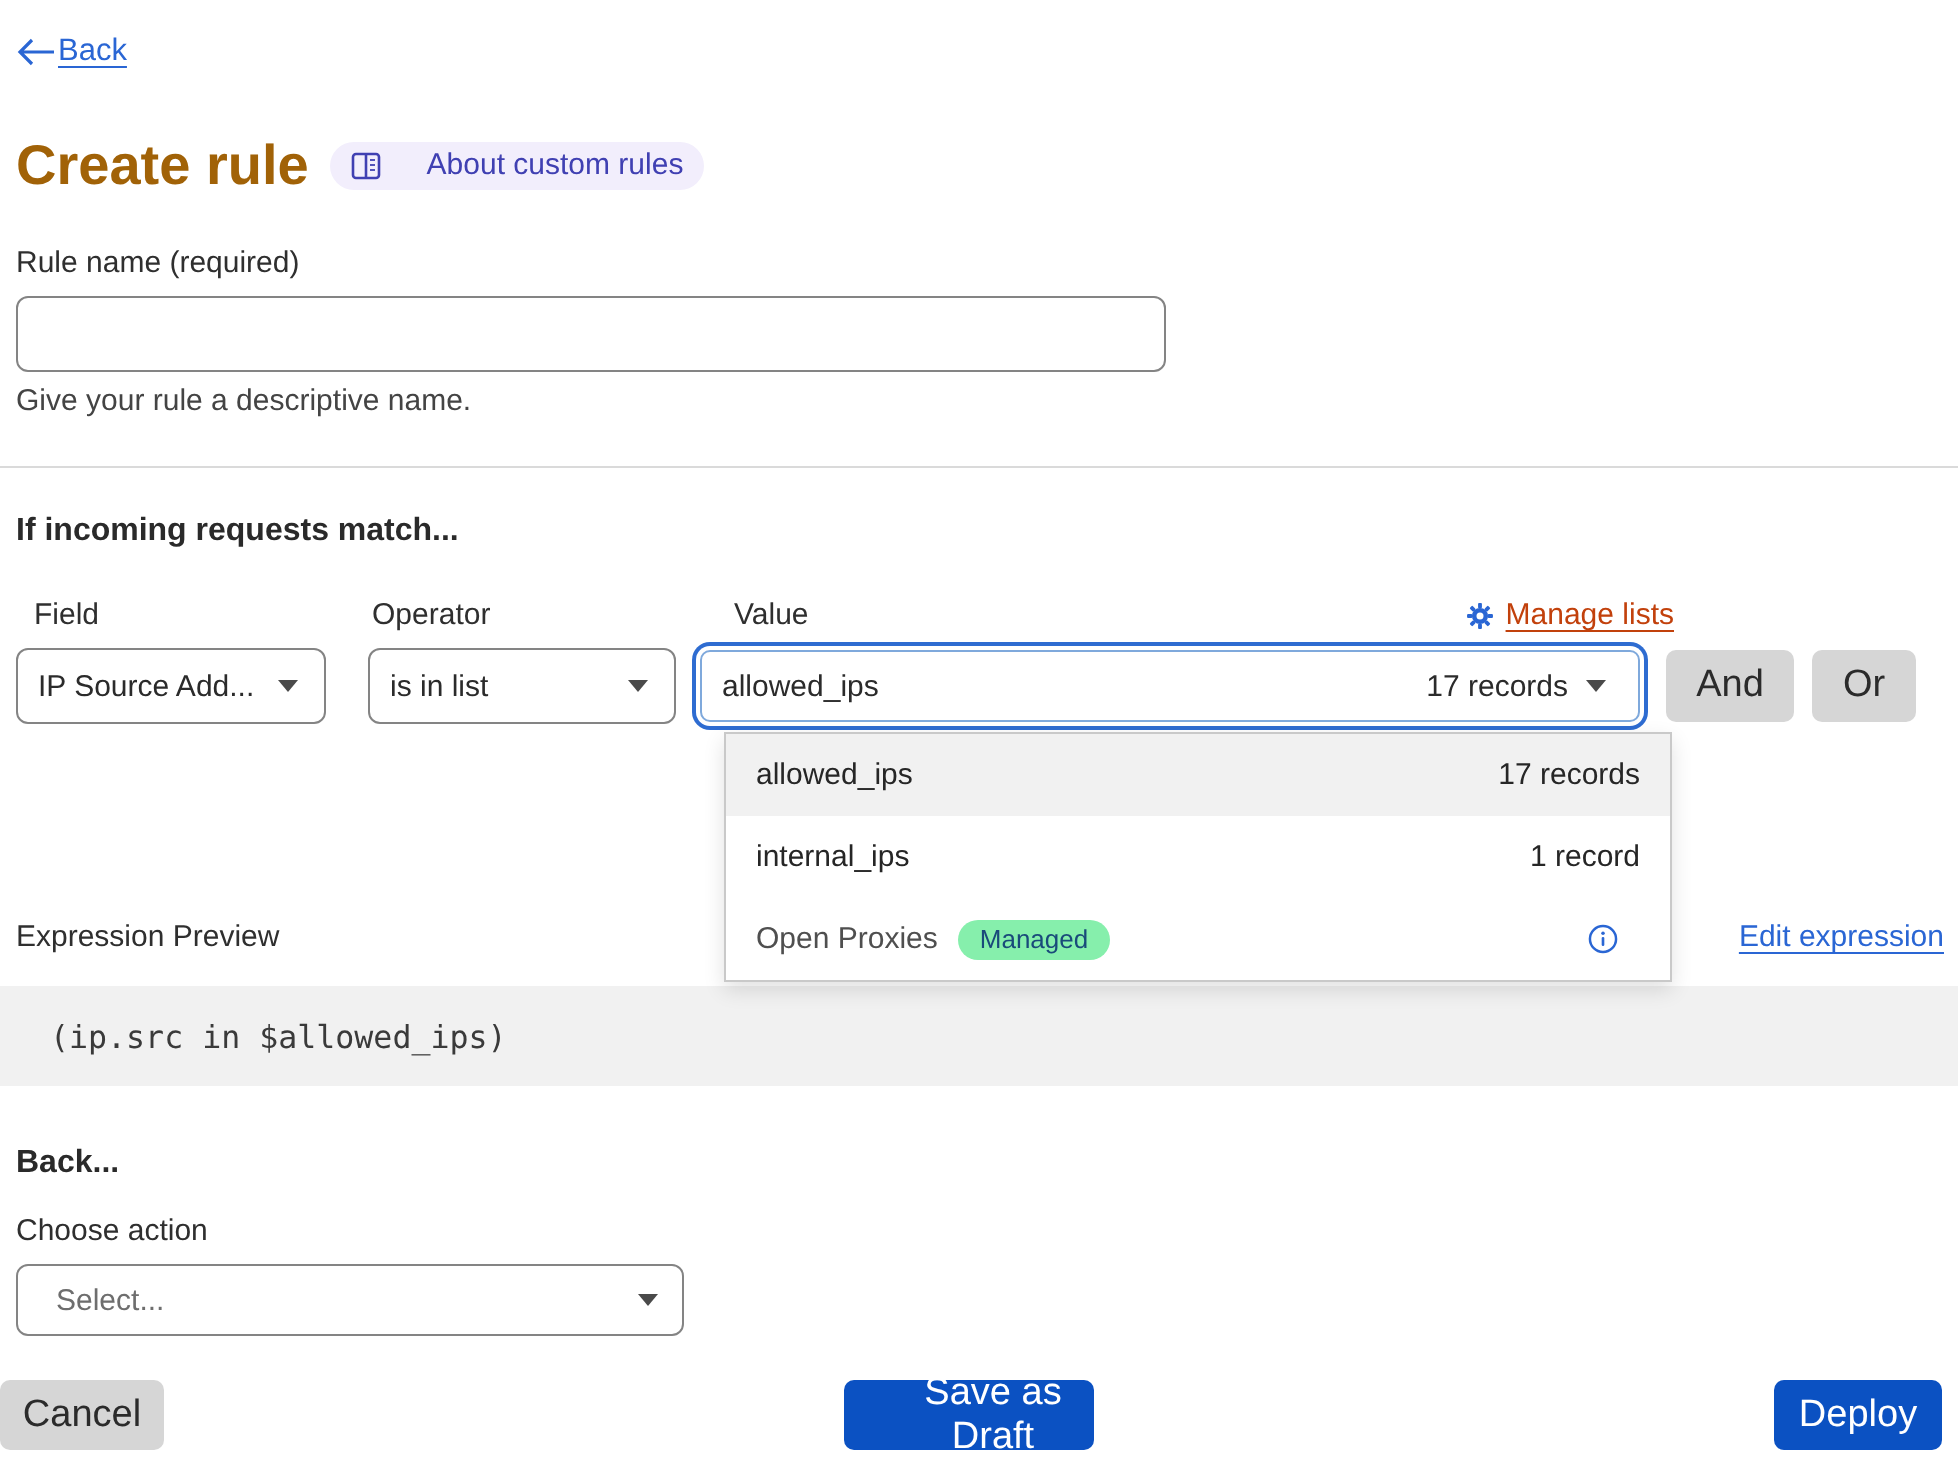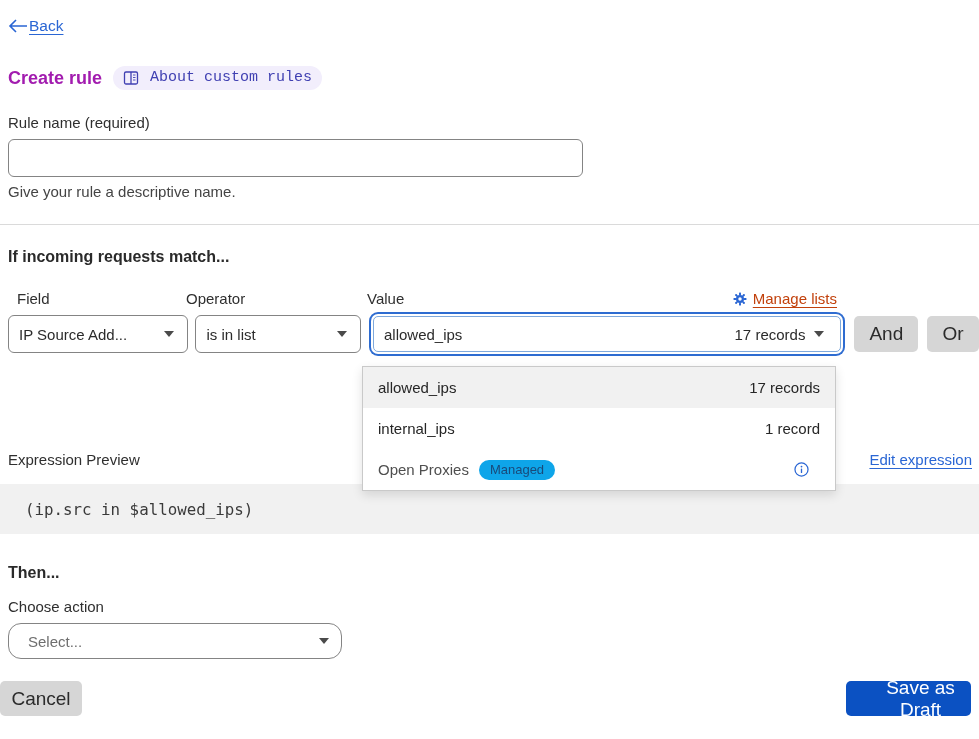--- a/index.html
+++ b/index.html
@@ -18,26 +18,26 @@
 .back-link {
   display: inline-flex; align-items: center; gap: 1px;
   margin: 17px 0 0 8px;
   color: #2a66d4; text-decoration: none;
   font-size: 15.5px;
 }
 .back-link .label { text-decoration: underline; text-underline-offset: 3px; }
 .back-arrow { width: 20px; height: 14px; display: block; }
 
 .title-row { display: flex; align-items: center; gap: 11px; margin: 30px 0 0 8px; }
-.page-title { font-size: 18px; font-weight: 700; color: #a21caf; letter-spacing: 0; }
+.page-title { font-size: 28px; font-weight: 700; color: #a16207; letter-spacing: 0; }
 .about-badge {
-  display: inline-flex; align-items: center; gap: 11px;
+  display: inline-flex; align-items: center; gap: 22px;
   background: #f2eefc; color: #4040b2;
   border-radius: 13px; padding: 3px 10px 4px 10px;
-  font-size: 15px; text-decoration: none; font-family: Liberation Mono, monospace;
+  font-size: 15px; text-decoration: none;
 }
 .book-icon { width: 16px; height: 16px; display: block; }
 
 
 .field-label { display: block; margin: 24px 14px 0 8px; color: #2f2f2f; }
 .rule-name-input {
   display: block; width: 575px; height: 38px;
   margin: 8px 0 0 8px; padding: 0 12px;
   border: 1px solid #848484; border-radius: 6px;
   font-family: "Liberation Sans", sans-serif; font-size: 15px; color: #2f2f2f;
@@ -62,22 +62,22 @@
 }
 .manage-lists .label { text-decoration: underline; text-underline-offset: 3px; }
 .gear-icon { width: 14px; height: 14px; display: block; }
 
 .cond-row { display: flex; align-items: center; margin-top: 6px; height: 44px; }
 .select {
   height: 38px; border: 1px solid #848484; border-radius: 6px;
   background: #fff; display: flex; align-items: center; justify-content: space-between;
   padding: 0 13px 0 10px; cursor: pointer; font-size: 15px; color: #2b2b2b;
 }
-.select-field { width: 181px; margin-left: 8px; }
-.select-operator { width: 166px; margin-left: 7px; }
+.select-field { width: 155px; margin-left: 8px; }
+.select-operator { width: 154px; margin-left: 21px; }
 .select-value {
   width: 470px; height: 36px; margin-left: 12px;
   padding: 0 16px 0 10px;
   border: 1px solid #7fa9dc;
   box-shadow: 0 0 0 2px #ffffff, 0 0 0 4px #2e6cd1;
   border-radius: 5px;
 }
 .select-value .right-group { display: flex; align-items: center; gap: 9px; }
 .chevron {
   width: 0; height: 0;
@@ -101,39 +101,39 @@
   z-index: 10;
 }
 .dropdown-item {
   height: 41px; display: flex; align-items: center; justify-content: space-between;
   padding: 0 15px; cursor: pointer; font-size: 15px; color: #262626;
 }
 .dropdown-item.selected { background: #f1f1f1; }
 .dropdown-item .name-group { display: flex; align-items: center; gap: 10px; }
 .dropdown-item.managed-item .item-name { color: #4f4f4f; }
 .managed-pill {
-  background: #0ea5e9; color: #194a7a; border-radius: 11px;
+  background: #86efac; color: #194a7a; border-radius: 11px;
   padding: 2.5px 11px; font-size: 13px; line-height: 15px;
 }
 .info-icon { width: 15px; height: 15px; display: block; margin-right: 11px; }
 
 
 .expr-row { display: flex; align-items: flex-end; justify-content: space-between; margin: 95px 7px 0 8px; }
 .expr-label { color: #2f2f2f; }
 .edit-expression { color: #2a66d4; text-decoration: underline; text-underline-offset: 3px; }
 .expr-box {
   margin-top: 16px; width: 100%; height: 50px; background: #f1f1f1;
   display: flex; align-items: center; padding-left: 25px;
 }
 .expr-code { font-family: "DejaVu Sans Mono", monospace; font-size: 15.8px; color: #3a3a3a; }
 
 
 .then-heading { margin-top: 30px; }
 .action-label { margin-top: 16px; }
-.select-action { width: 334px; height: 36px; margin: 8px 0 0 8px; color: #6e6e6e; padding: 0 12px 0 19px; border-radius: 13px; }
+.select-action { width: 334px; height: 36px; margin: 8px 0 0 8px; color: #6e6e6e; padding: 0 12px 0 19px; }
 
 
 .footer { display: flex; justify-content: space-between; gap: 10px; margin: 22px 8px 0 0; }
 .btn-cancel { width: 82px; height: 35px; }
 .btn-save { width: 125px; height: 35px; padding-left: 24px; }
 .btn-deploy { width: 84px; height: 35px; }
 </style>
 </head>
 <body>
 
@@ -236,27 +236,28 @@
 </div>
 
 <div class="expr-row">
   <span class="expr-label">Expression Preview</span>
   <a class="edit-expression">Edit expression</a>
 </div>
 <div class="expr-box">
   <span class="expr-code">(ip.src in $allowed_ips)</span>
 </div>
 
-<h2 class="section-heading then-heading">Then...</h2>
+<h2 class="section-heading then-heading">Back...</h2>
 <label class="field-label action-label">Choose action</label>
 <div class="select select-action">
   <span>Select...</span>
   <span class="chevron"></span>
 </div>
 
 <div class="footer">
   <button class="btn btn-gray btn-cancel">Cancel</button>
   <button class="btn btn-blue btn-save">Save as Draft</button>
+  <button class="btn btn-blue btn-deploy">Deploy</button>
 </div>
 
 
 
 
 
 </body></html>

